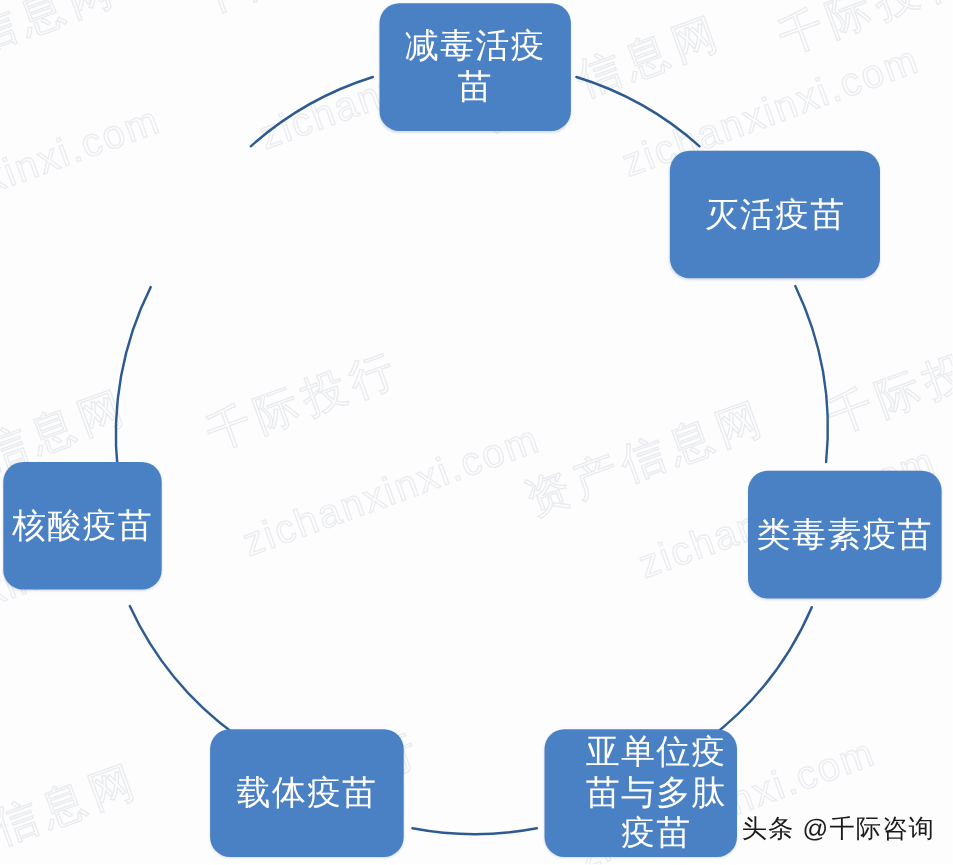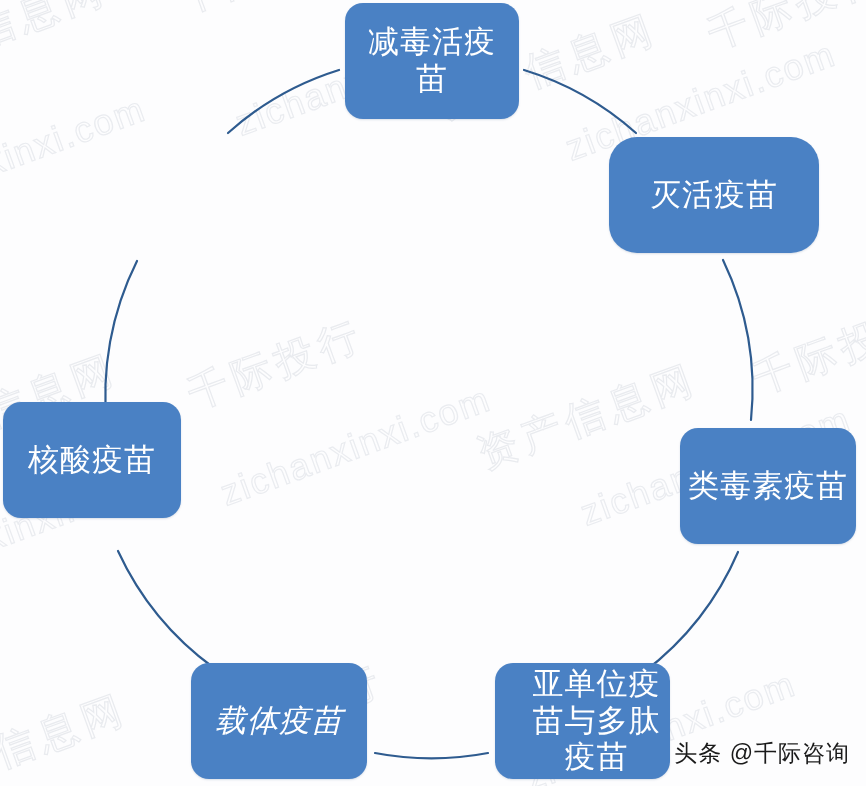--- a/index.html
+++ b/index.html
@@ -138,36 +138,36 @@
       <path d="M 214 668 A 300 300 0 0 1 118 551"></path>
 
       <path d="M 107 427 A 300 300 0 0 1 137 261"></path>
     </g>
   </svg>
 
   <div class="node" style="left:345px; top:3px; width:174px; height:116px;justify-content:center;">
     <span class="label">减毒活疫苗</span>
   </div>
 
-  <div class="node" style="left:609px; top:137px; width:210px; height:116px;border-radius:28px;">
+  <div class="node" style="left:609px; top:137px; width:191px; height:116px;">
     <span class="label">灭活疫苗</span>
   </div>
 
   <div class="node" style="left:680px; top:428px; width:176px; height:116px;">
     <span class="label">类毒素疫苗</span>
   </div>
 
   <div class="node" style="left:495px; top:663px; width:175px; height:116px;padding-left:36px;">
     <span class="label">亚单位疫苗与多肽疫苗</span>
   </div>
 
-  <div class="node" style="left:191px; top:663px; width:176px; height:116px;font-style:italic;">
+  <div class="node" style="left:191px; top:663px; width:176px; height:116px;">
     <span class="label">载体疫苗</span>
   </div>
 
-  <div class="node" style="left:3px; top:402px; width:178px; height:116px;">
+  <div class="node" style="left:3px; top:420px; width:144px; height:116px;">
     <span class="label">核酸疫苗</span>
   </div>
 
 
   <div id="credit">头条 @千际咨询</div>
 
 </div>
 
 </body></html>

